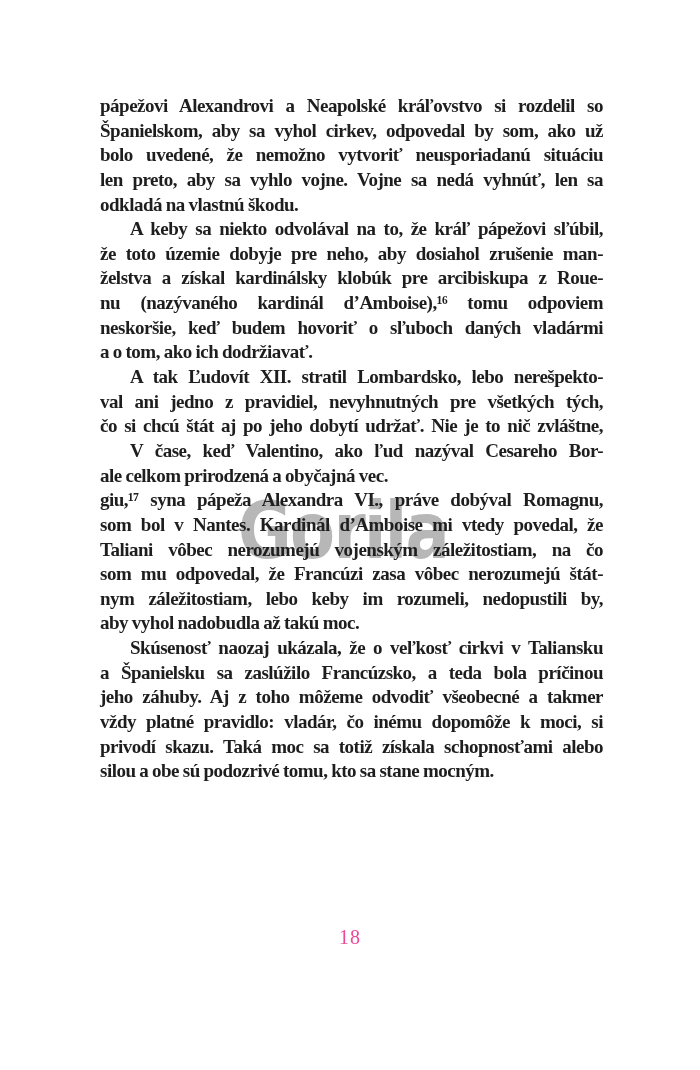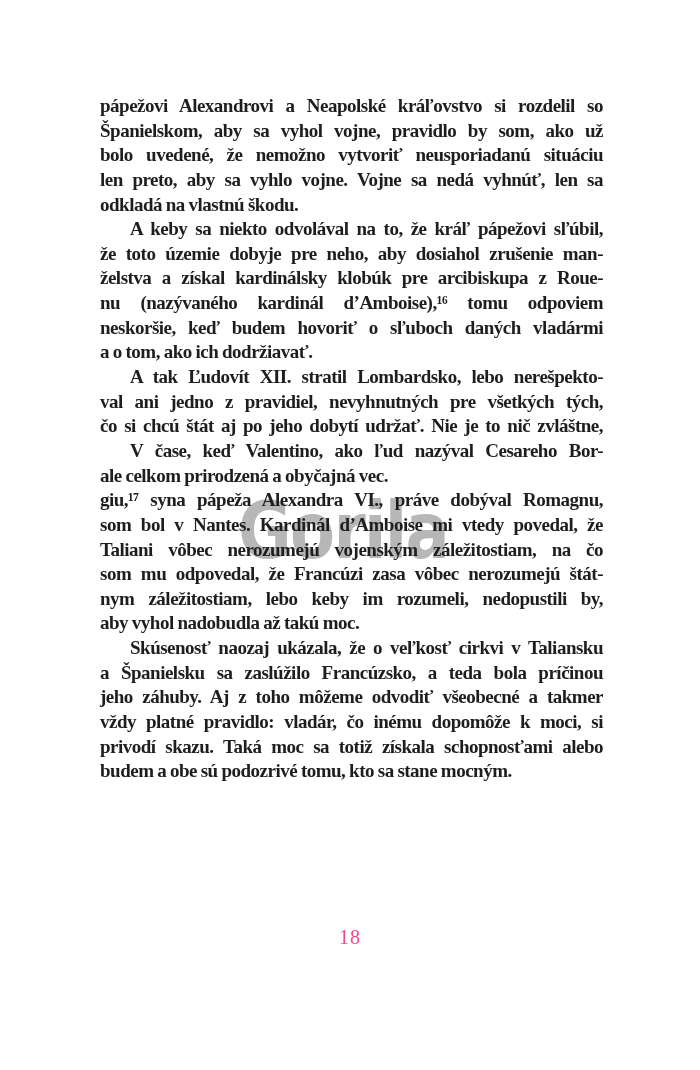--- a/index.html
+++ b/index.html
@@ -77,21 +77,21 @@
 </style>
 </head>
 <body>
 
 <div class="book-page">
 
   <div class="watermark">Gorila</div>
 
   <div class="text-block">
       <div class="text-line">pápežovi Alexandrovi a Neapolské kráľovstvo si rozdelil so</div>
-      <div class="text-line">Španielskom, aby sa vyhol vojne, pravidlo by som, ako už</div>
+      <div class="text-line">Španielskom, aby sa vyhol cirkev, odpovedal by som, ako už</div>
       <div class="text-line">bolo uvedené, že nemožno vytvoriť neusporiadanú situáciu</div>
       <div class="text-line">len preto, aby sa vyhlo vojne. Vojne sa nedá vyhnúť, len sa</div>
       <div class="text-line last">odkladá na vlastnú škodu.</div>
       <div class="text-line indent">A keby sa niekto odvolával na to, že kráľ pápežovi sľúbil,</div>
       <div class="text-line">že toto územie dobyje pre neho, aby dosiahol zrušenie man-</div>
       <div class="text-line">želstva a získal kardinálsky klobúk pre arcibiskupa z Roue-</div>
       <div class="text-line">nu (nazývaného kardinál d’Amboise),¹⁶ tomu odpoviem</div>
       <div class="text-line">neskoršie, keď budem hovoriť o sľuboch daných vladármi</div>
       <div class="text-line last">a o tom, ako ich dodržiavať.</div>
       <div class="text-line indent">A tak Ľudovít XII. stratil Lombardsko, lebo nerešpekto-</div>
@@ -103,18 +103,18 @@
       <div class="text-line">som bol v Nantes. Kardinál d’Amboise mi vtedy povedal, že</div>
       <div class="text-line">Taliani vôbec nerozumejú vojenským záležitostiam, na čo</div>
       <div class="text-line">som mu odpovedal, že Francúzi zasa vôbec nerozumejú štát-</div>
       <div class="text-line">nym záležitostiam, lebo keby im rozumeli, nedopustili by,</div>
       <div class="text-line last">aby vyhol nadobudla až takú moc.</div>
       <div class="text-line indent">Skúsenosť naozaj ukázala, že o veľkosť cirkvi v Taliansku</div>
       <div class="text-line">a Španielsku sa zaslúžilo Francúzsko, a teda bola príčinou</div>
       <div class="text-line">jeho záhuby. Aj z toho môžeme odvodiť všeobecné a takmer</div>
       <div class="text-line">vždy platné pravidlo: vladár, čo inému dopomôže k moci, si</div>
       <div class="text-line">privodí skazu. Taká moc sa totiž získala schopnosťami alebo</div>
-      <div class="text-line last">budem a obe sú podozrivé tomu, kto sa stane mocným.</div>
+      <div class="text-line last">silou a obe sú podozrivé tomu, kto sa stane mocným.</div>
     </div>
 
   <div class="page-number">18</div>
 
 </div>
 
 </body></html>

